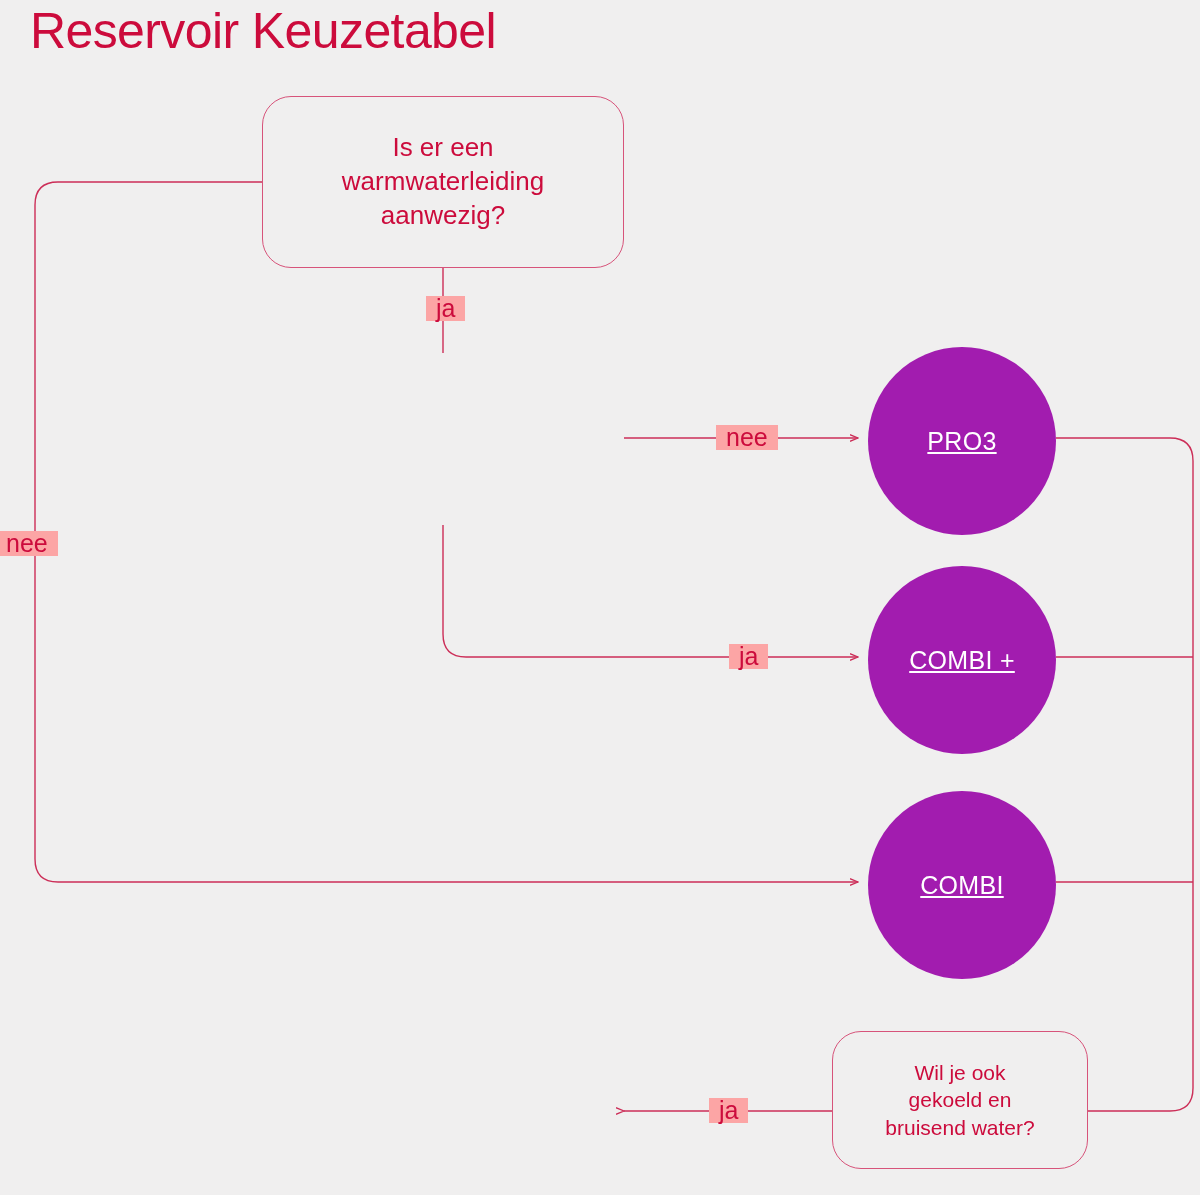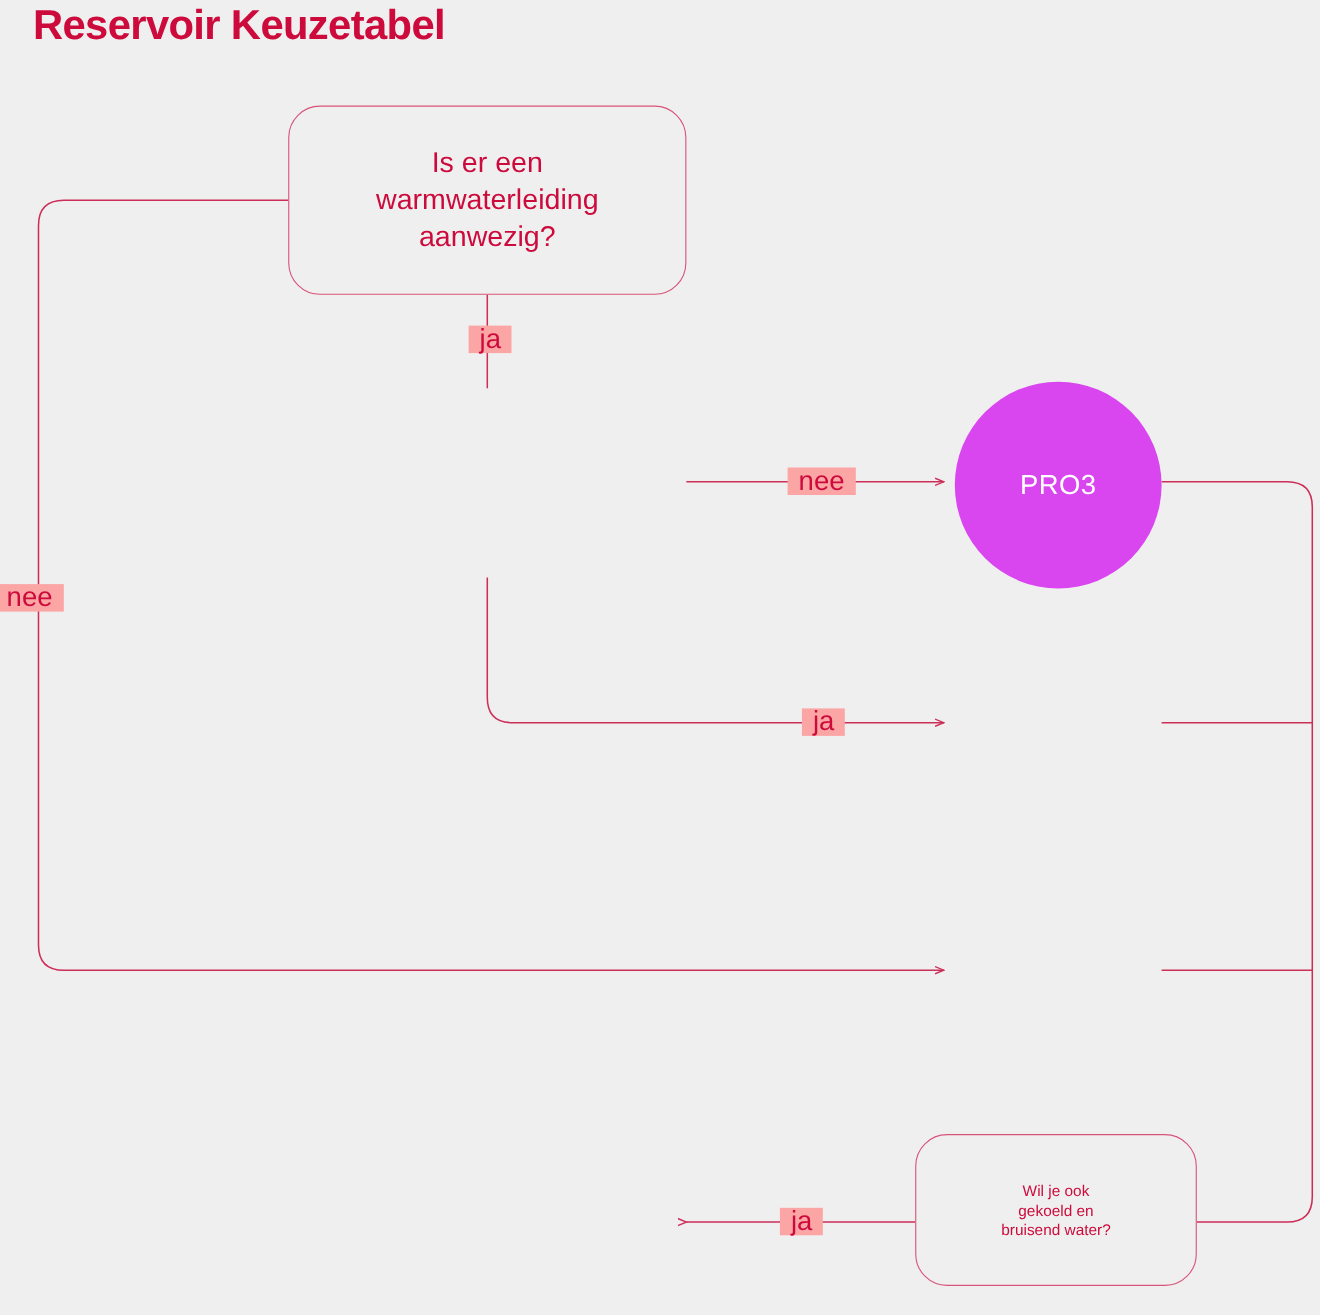--- a/index.html
+++ b/index.html
@@ -27,22 +27,22 @@
     width: 1200px;
     height: 1195px;
     pointer-events: none;
   }
 
   
   .title {
     position: absolute;
     left: 30px;
     top: 2px;
-    font-size: 38px;
-    font-weight: bold;
+    font-size: 50px;
+    font-weight: normal;
     color: #cc0b3c;
     letter-spacing: -0.6px;
     white-space: nowrap;
   }
 
   
   .node-box {
     position: absolute;
     box-sizing: border-box;
     border: 1.4px solid #d7537a;
@@ -57,35 +57,36 @@
   }
   .node-box .node-text {
     display: block;
     white-space: pre-line;
     padding: 0 14px;
   }
 
   #box-warmwater { left: 262px; top: 96px;   width: 362px; height: 172px; font-size: 26px; }
   #box-wacht     { left: 262px; top: 353px;  width: 362px; height: 172px; font-size: 26px; }
   #box-cube      { left: 262px; top: 1024px; width: 362px; height: 172px; font-size: 26px; }
-  #box-bruisend  { left: 832px; top: 1031px; width: 256px; height: 138px; font-size: 14px; }
+  #box-bruisend  { left: 832px; top: 1031px; width: 256px; height: 138px; font-size: 21px; }
 
   
   .node-circle {
     position: absolute;
     box-sizing: border-box;
     border-radius: 50%;
-    background: #d946ef;
+    background: #a21caf;
     color: #ffffff;
     display: flex;
     align-items: center;
     justify-content: center;
     text-align: center;
     font-size: 25px;
     letter-spacing: 0.3px;
+    text-decoration: underline;
   }
   #circle-pro3   { left: 868px; top: 347px; width: 188px; height: 188px; }
   #circle-combip { left: 868px; top: 566px; width: 188px; height: 188px; }
   #circle-combi  { left: 868px; top: 791px; width: 188px; height: 188px; }
 
   
   .edge-label {
     position: absolute;
     color: #cc0b3c;
     font-size: 25px;
@@ -149,21 +150,27 @@
   <div class="node-box" id="box-bruisend">
     <span class="node-text">Wil je ook
 gekoeld en
 bruisend water?</span>
   </div>
 
   <div class="node-circle" id="circle-pro3">
     <span>PRO3</span>
   </div>
 
+  <div class="node-circle" id="circle-combip">
+    <span>COMBI +</span>
+  </div>
 
+  <div class="node-circle" id="circle-combi">
+    <span>COMBI</span>
+  </div>
 
   <div class="edge-label" id="lbl-ja-1">ja</div>
 
   <div class="edge-label" id="lbl-nee-left">nee</div>
 
   <div class="edge-label" id="lbl-nee-pro3">nee</div>
 
   <div class="edge-label" id="lbl-ja-combip">ja</div>
 
   <div class="edge-label" id="lbl-ja-cube">ja</div>

